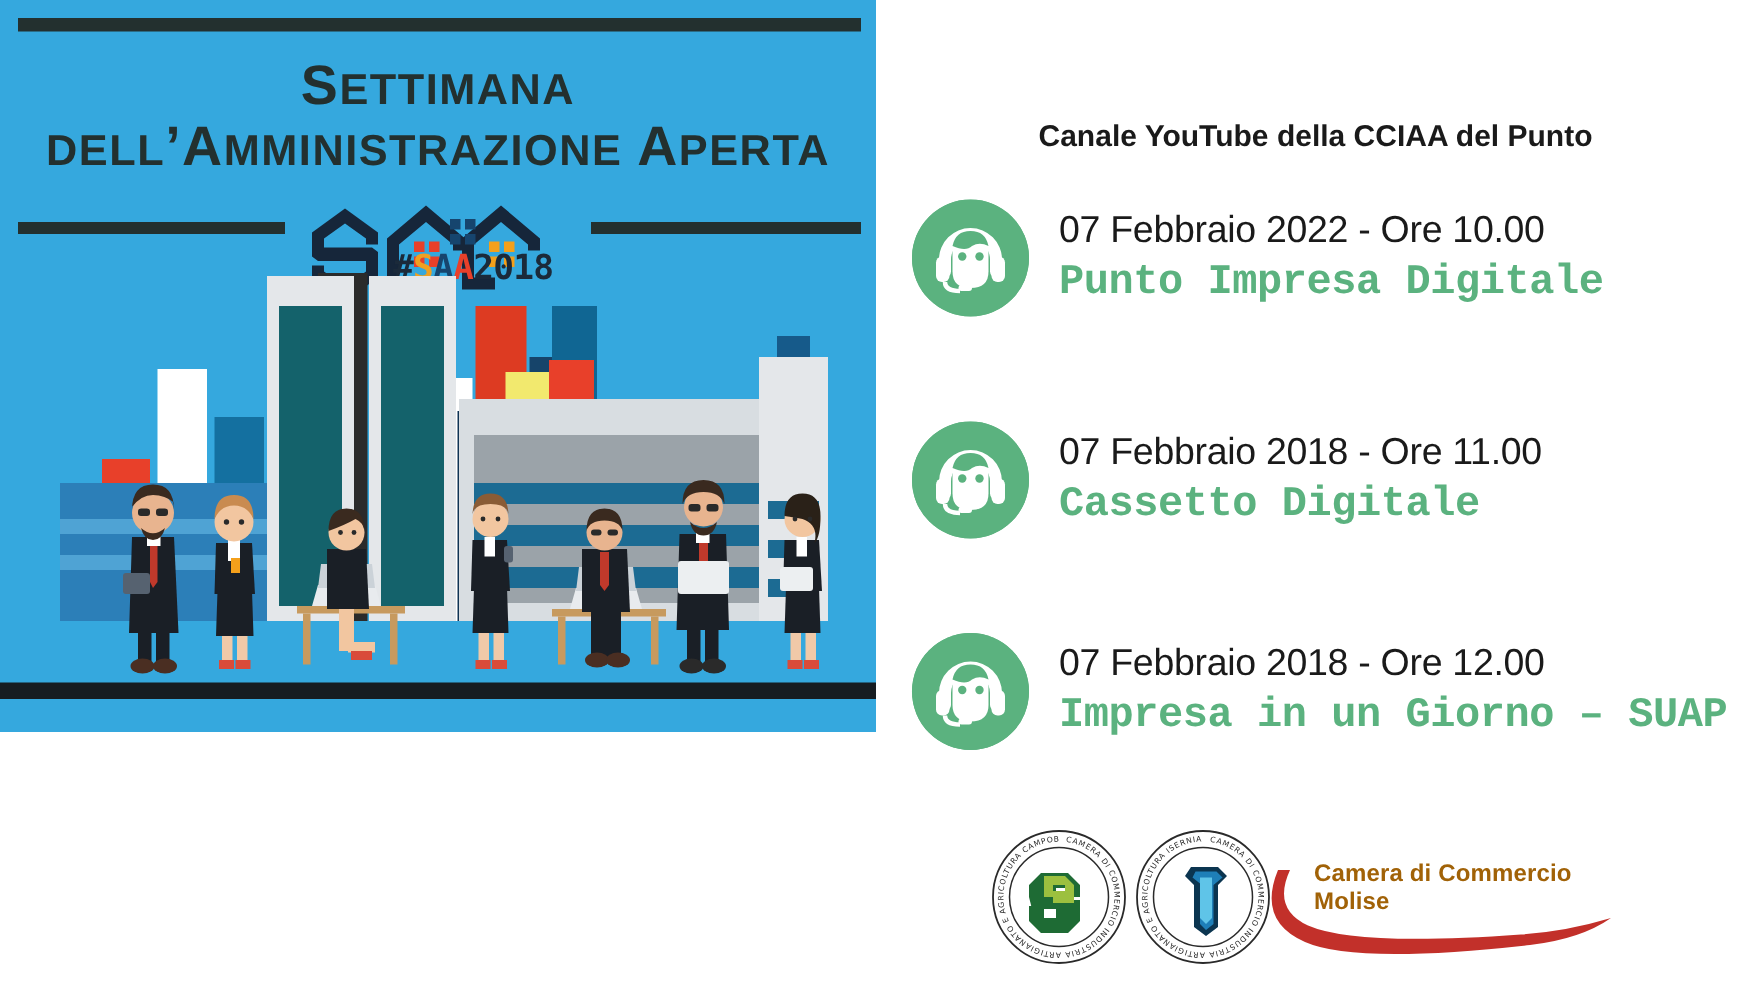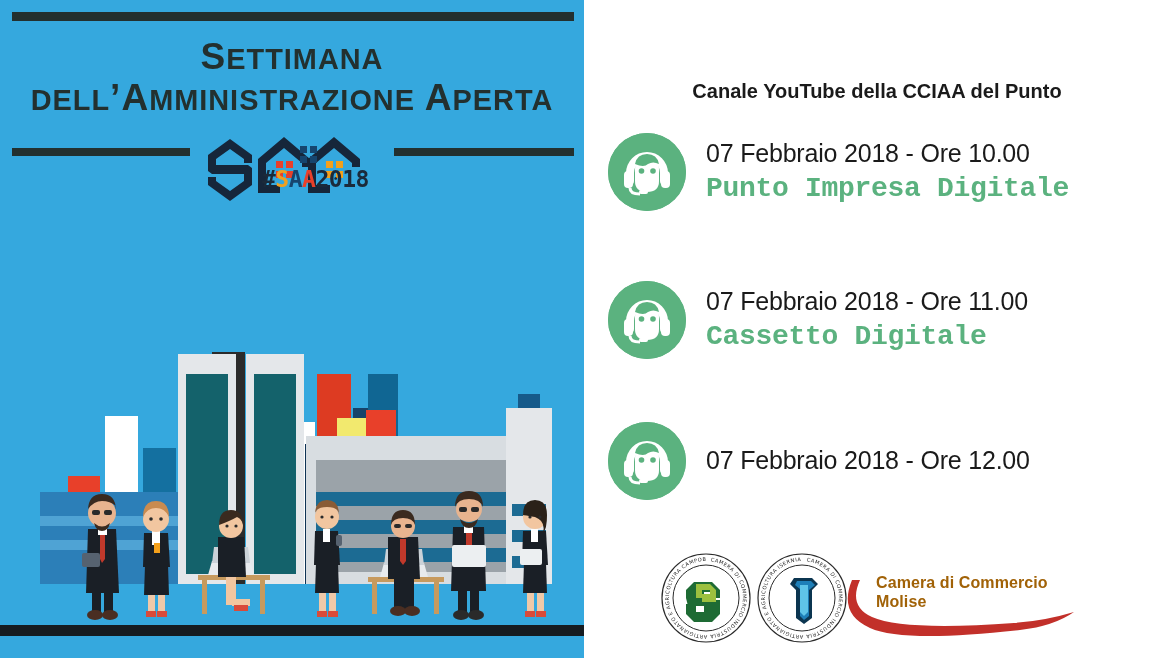--- a/index.html
+++ b/index.html
@@ -11,21 +11,21 @@
   .poster {
     position:relative;
     width:1170px; height:658px;
     display:flex;
     background:#ffffff;
   }
 
   
   .left-panel {
     position:relative;
-    width:584px; height:658px;
+    width:584px; height:488px;
     background:#35A8DE;
     overflow:hidden;
     flex:0 0 584px;
   }
   .rule-top {
     position:absolute; left:12px; top:12px;
     width:562px; height:9px;
     background:#23302F;
   }
   .title-block {
@@ -379,21 +379,21 @@
           <rect x="53" y="38" width="9" height="17" rx="4" fill="#FFFFFF"></rect>
           <path d="M27 36 q0 -13 12 -13 q12 0 12 13 l0 12 q0 11 -12 11 q-12 0 -12 -11 Z" fill="#FFFFFF"></path>
           <path d="M27 31 q2 -10 12 -10 q10 0 12 10 q-6 -3 -11 0 q-4 4 -13 0 Z" fill="#5BB27F"></path>
           <circle cx="33.5" cy="38" r="2.8" fill="#5BB27F"></circle>
           <circle cx="45" cy="38" r="2.8" fill="#5BB27F"></circle>
           <path d="M22 55 q0 6 10 6" stroke="#FFFFFF" stroke-width="3" fill="none"></path>
           <rect x="31" y="57" width="9" height="4" rx="2" fill="#FFFFFF"></rect>
         </svg>
       </div>
       <div class="session-text">
-        <div class="session-when">07 Febbraio 2018 - Ore 10.00</div>
+        <div class="session-when">07 Febbraio 2022 - Ore 10.00</div>
         <div class="session-what">Punto Impresa Digitale</div>
       </div>
     </div>
 
     <div class="session s2">
       <div class="op-icon">
         <svg width="78" height="78" viewBox="0 0 78 78" xmlns="http://www.w3.org/2000/svg">
           <circle cx="39" cy="39" r="39" fill="#5BB27F"></circle>
           <path d="M18 40 a21 21 0 0 1 42 0 l0 8 a4 4 0 0 1 -8 0 l0 -8 a13 13 0 0 0 -26 0 l0 8 a4 4 0 0 1 -8 0 Z" fill="#FFFFFF"></path>
           <rect x="16" y="38" width="9" height="17" rx="4" fill="#FFFFFF"></rect>
@@ -422,20 +422,21 @@
           <path d="M27 36 q0 -13 12 -13 q12 0 12 13 l0 12 q0 11 -12 11 q-12 0 -12 -11 Z" fill="#FFFFFF"></path>
           <path d="M27 31 q2 -10 12 -10 q10 0 12 10 q-6 -3 -11 0 q-4 4 -13 0 Z" fill="#5BB27F"></path>
           <circle cx="33.5" cy="38" r="2.8" fill="#5BB27F"></circle>
           <circle cx="45" cy="38" r="2.8" fill="#5BB27F"></circle>
           <path d="M22 55 q0 6 10 6" stroke="#FFFFFF" stroke-width="3" fill="none"></path>
           <rect x="31" y="57" width="9" height="4" rx="2" fill="#FFFFFF"></rect>
         </svg>
       </div>
       <div class="session-text">
         <div class="session-when">07 Febbraio 2018 - Ore 12.00</div>
+        <div class="session-what">Impresa in un Giorno – SUAP</div>
       </div>
     </div>
 
     <div class="footer-logos">
 
       <div class="seal s-cb">
         <svg width="92" height="92" viewBox="0 0 92 92" xmlns="http://www.w3.org/2000/svg">
           <circle cx="46" cy="46" r="44" fill="none" stroke="#2A2A2A" stroke-width="1.2"></circle>
           <circle cx="46" cy="46" r="33" fill="none" stroke="#2A2A2A" stroke-width="1"></circle>
           <path id="cbArc" d="M46,9 a37,37 0 1,1 -0.1,0" fill="none"></path>

